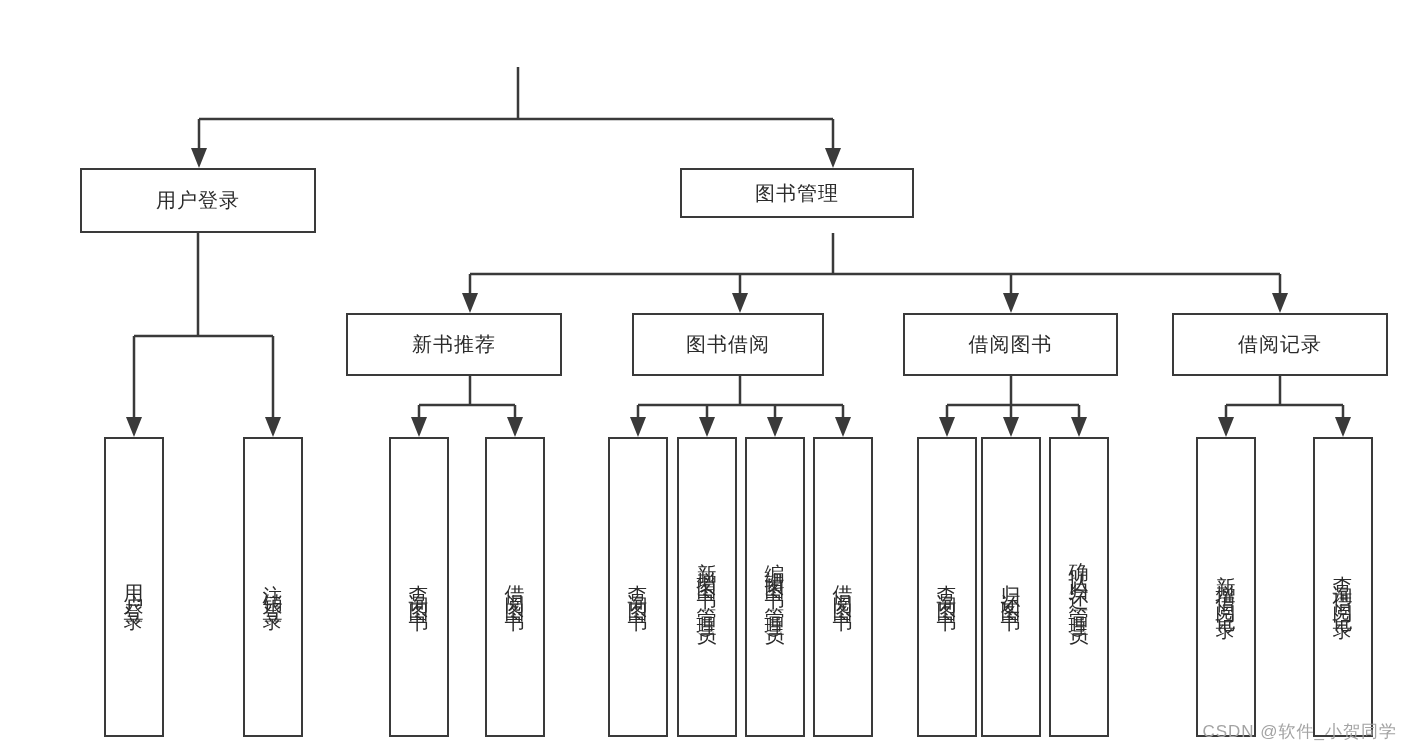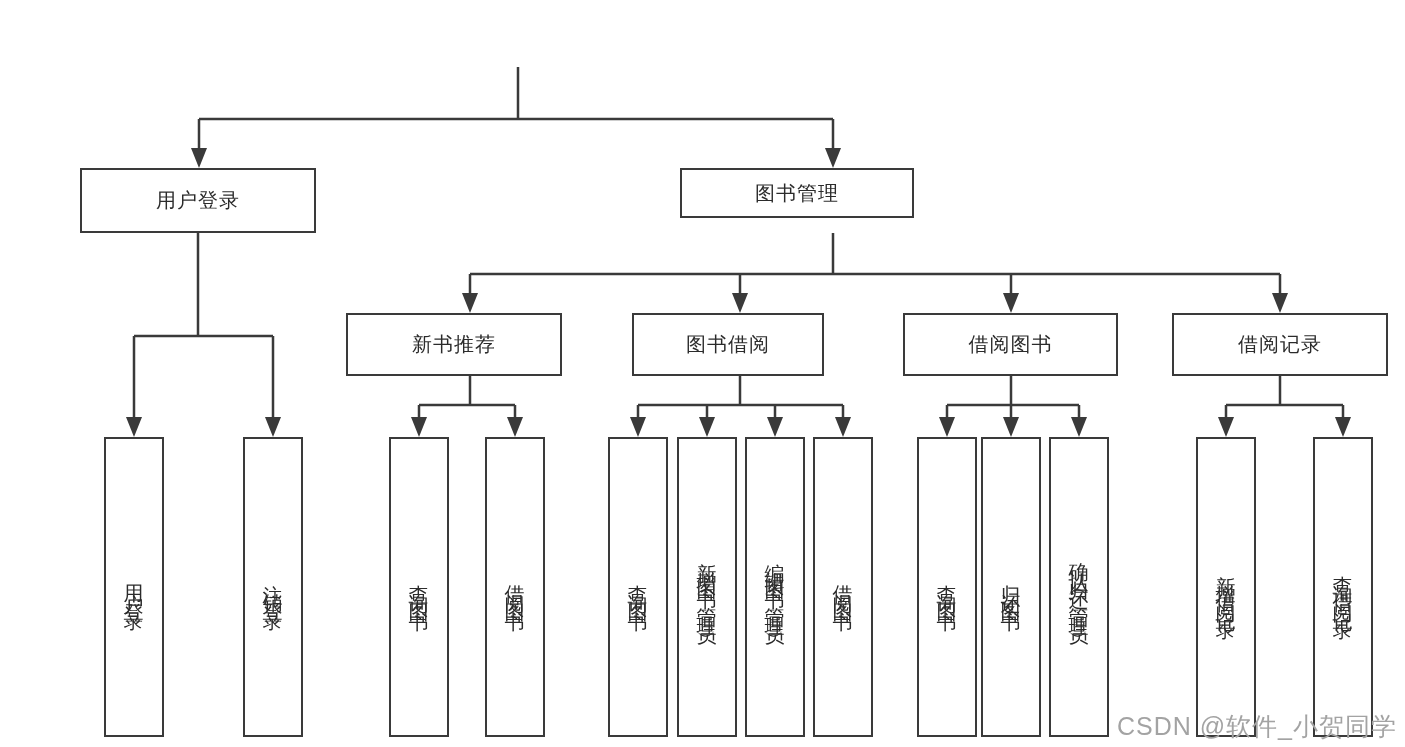--- a/index.html
+++ b/index.html
@@ -40,21 +40,21 @@
     text-orientation: mixed;
     font-size: 20px;
     letter-spacing: 9px;
     line-height: 1;
     white-space: nowrap;
   }
   .watermark {
     position: absolute;
     right: 8px;
     bottom: 4px;
-    font-size: 25px;
+    font-size: 17px;
     color: #a3a3a3;
     letter-spacing: 1px;
     z-index: 5;
   }
 </style>
 </head>
 <body>
 
 <div id="stage">
 

